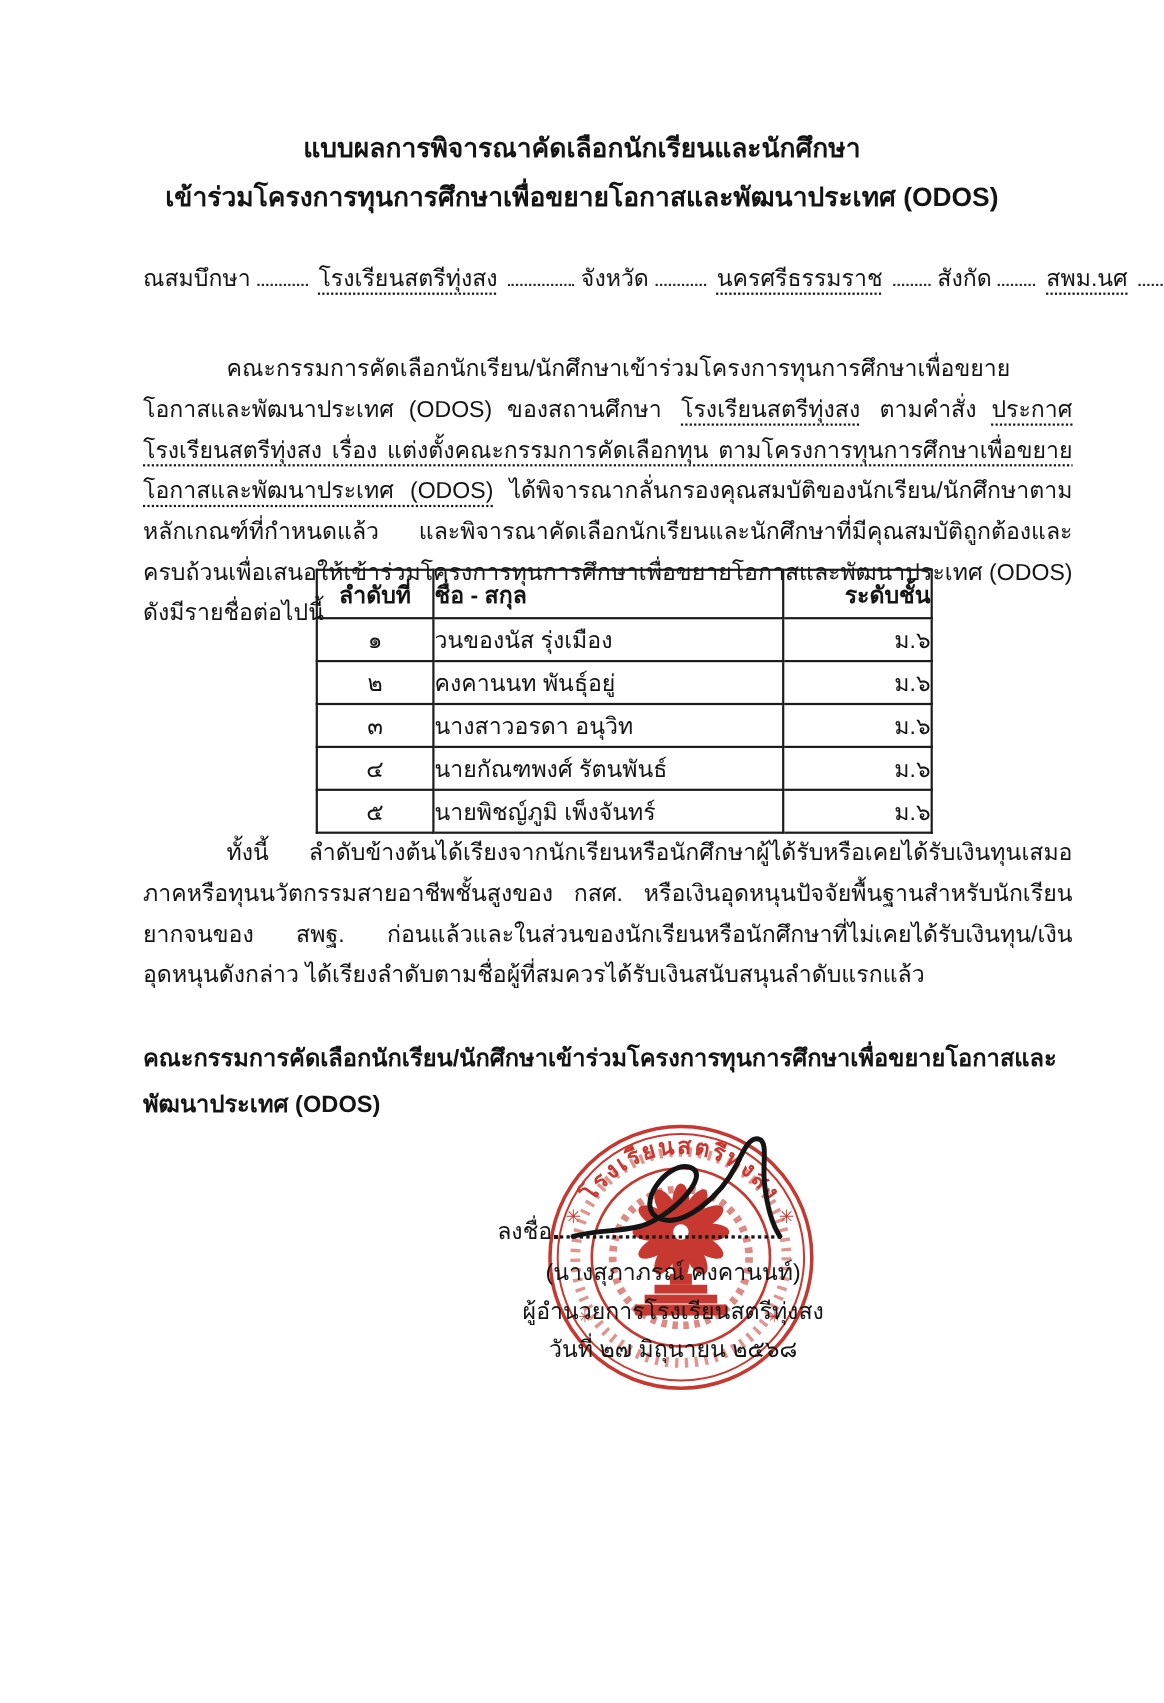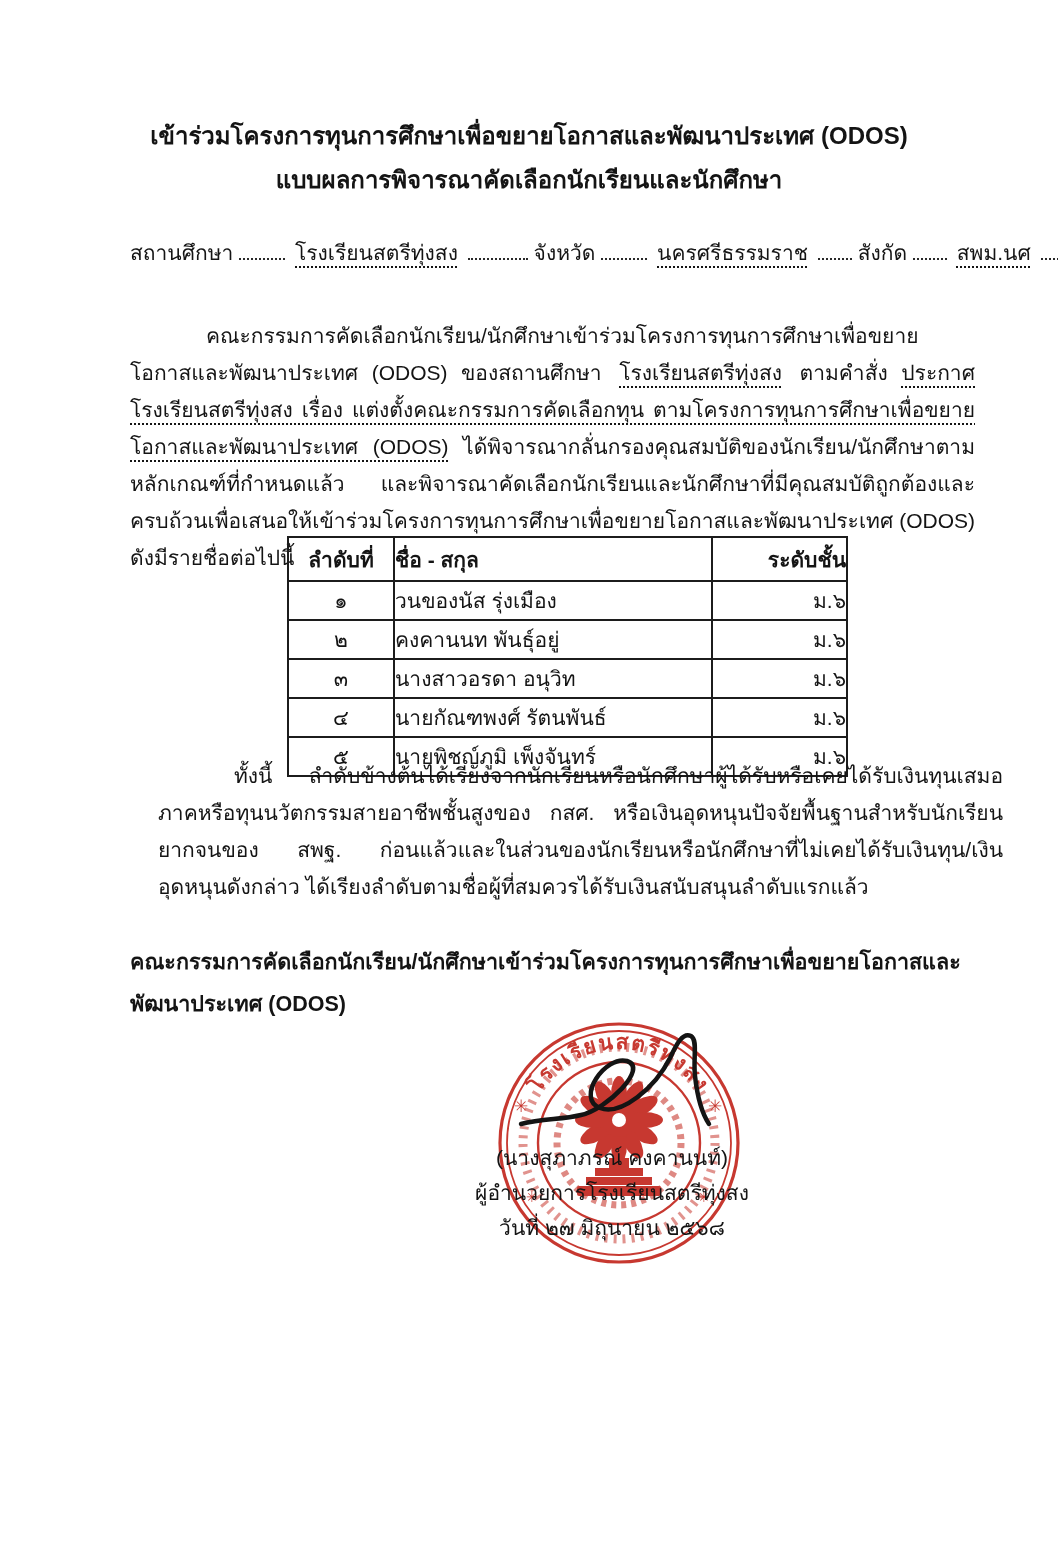--- a/index.html
+++ b/index.html
@@ -12,23 +12,23 @@
   .title-block { position:absolute; top:114px; left:0; width:100%; text-align:center;
     font-weight:bold; font-size:24px; line-height:44px; }
   .info-line { position:absolute; top:236px; left:130px; width:860px;
     font-size:21px; white-space:nowrap; }
   .fill-value { text-decoration:underline dotted 2px; text-underline-offset:6px; padding:0 4px; }
   .leader { display:inline-block; border-bottom:2px dotted #2a2a2a; height:1em; vertical-align:baseline; }
   .lead-s { width:34px; } .lead-m { width:46px; } .lead-l { width:60px; }
   .para { position:absolute; left:130px; width:845px; font-size:21px; line-height:37px;
     text-align:justify; text-indent:76px; }
   .para1 { top:296px; }
-  .para2 { top:736px;margin-left:28px; }
+  .para2 { top:736px; }
   .dotted-underline { text-decoration:underline dotted 2px; text-underline-offset:6px; }
-  .table-wrap { position:absolute; top:536px; left:287px; }
+  .table-wrap { position:absolute; top:517px; left:287px; }
   table.students { border-collapse:collapse; font-size:21px; table-layout:fixed; }
   table.students th, table.students td { border:2px solid #1c1c1c; padding:0; }
   table.students th { font-weight:bold; height:42px; }
   table.students td { height:37px; }
   .col-no    { width:104px; text-align:center; }
   .col-name  { width:316px; text-align:left;border-radius:18px; }
   td.col-name { padding-left:14px; }
   .col-class { width:133px; text-align:right; }
   .committee-line { position:absolute; top:941px; left:130px; width:862px;
     font-weight:bold; font-size:21.5px; line-height:42px; text-align:left; }
@@ -41,26 +41,26 @@
   .sig-lines { position:absolute; left:428px; top:1140px; width:368px;
     text-align:center; font-size:21px; line-height:35px; }
   .sig-lines .row { display:block; }
 </style>
 </head>
 <body>
 
 <div class="page">
 
   <div class="title-block">
+    <div>แบบผลการพิจารณาคัดเลือกนักเรียนและนักศึกษา</div>
     <div>เข้าร่วมโครงการทุนการศึกษาเพื่อขยายโอกาสและพัฒนาประเทศ (ODOS)</div>
-    <div>แบบผลการพิจารณาคัดเลือกนักเรียนและนักศึกษา</div>
   </div>
 
   <div class="info-line">
-    <span>สถานศึกษา</span>
+    <span>ณสมบึกษา</span>
     <span class="leader lead-m"></span>
     <span class="fill-value">โรงเรียนสตรีทุ่งสง</span>
     <span class="leader lead-l"></span>
     <span>จังหวัด</span>
     <span class="leader lead-m"></span>
     <span class="fill-value">นครศรีธรรมราช</span>
     <span class="leader lead-s"></span>
     <span>สังกัด</span>
     <span class="leader lead-s"></span>
     <span class="fill-value">สพม.นศ</span>
@@ -155,20 +155,23 @@
       <rect x="103" y="152" width="48" height="8"></rect>
       <rect x="94" y="161" width="66" height="8"></rect>
       <rect x="85" y="170" width="84" height="10" rx="2"></rect>
     </g>
   </svg>
 
   <svg class="sig-ink" viewBox="0 0 290 120" aria-hidden="true">
     <path d="M 18 98 C 40 92, 58 94, 78 89 C 104 83, 146 42, 124 35 C 103 29, 72 72, 97 82 C 118 90, 152 62, 167 32 C 174 17, 180 6, 188 10 C 195 14, 190 32, 192 50 C 194 68, 198 86, 206 98" fill="none" stroke="#141414" stroke-width="4.5" stroke-linecap="round"></path>
   </svg>
 
+  <div class="sign-row">
+    <span>ลงชื่อ</span><span class="sign-dots"></span>
+  </div>
 
   <div class="sig-lines">
     <span class="row">(นางสุภาภรณ์ คงคานนท์)</span>
     <span class="row">ผู้อำนวยการโรงเรียนสตรีทุ่งสง</span>
     <span class="row">วันที่ ๒๗ มิถุนายน ๒๕๖๘</span>
   </div>
 
 </div>
 
 </body></html>

